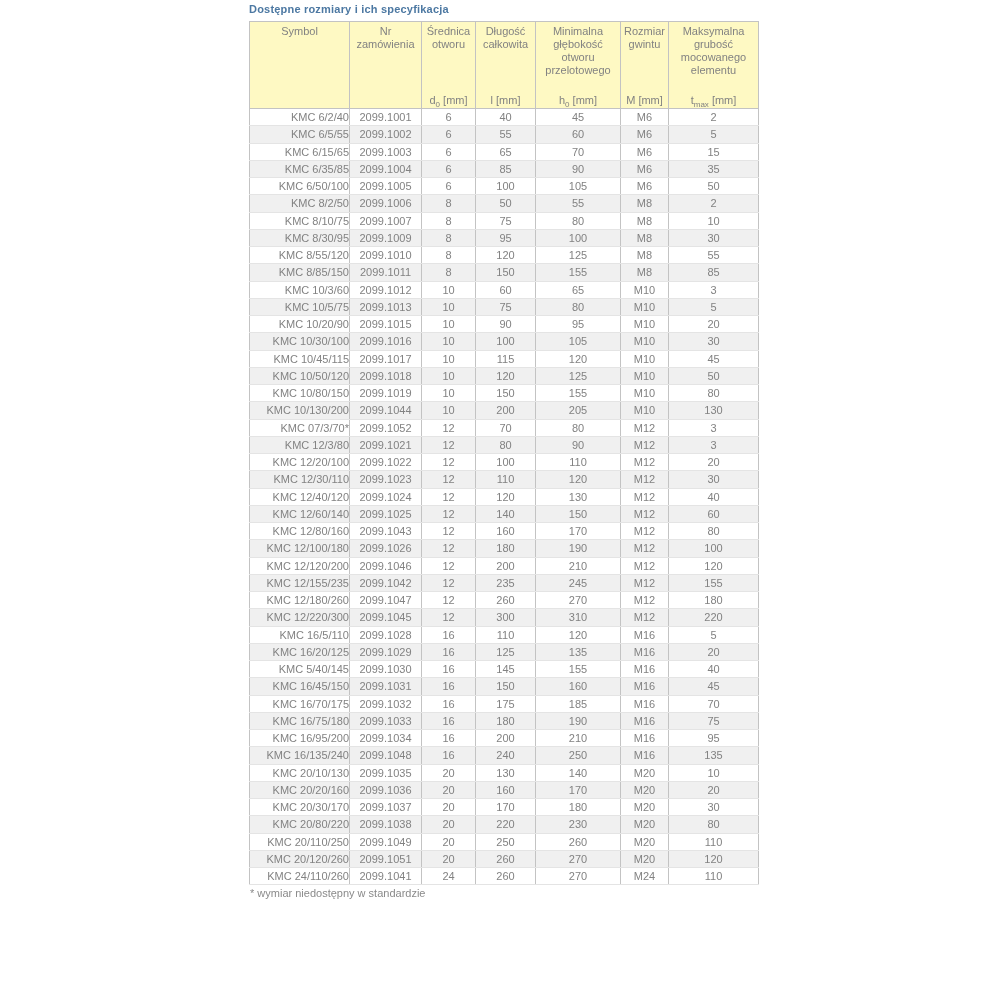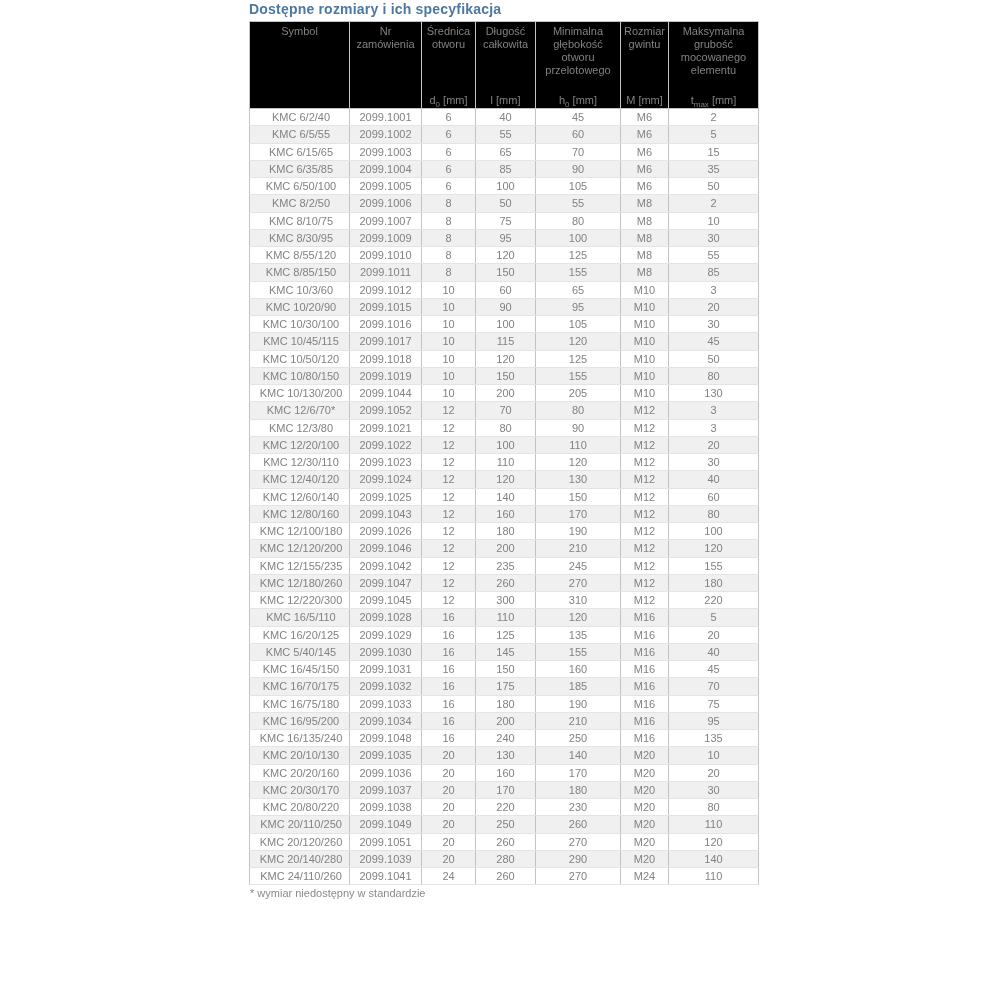--- a/index.html
+++ b/index.html
@@ -11,21 +11,21 @@
     overflow: hidden;
     font-family: "Liberation Sans", sans-serif;
   }
   .page {
     position: absolute;
     left: 249px;
     top: 0;
     width: 520px;
   }
   .title {
-    font-size: 14px;
+    font-size: 11px;
     font-weight: bold;
     color: #4c78a2;
     margin: 1px 0 4px 0;
     line-height: 16px;
     letter-spacing: 0.2px;
   }
   table.spec-table {
     border-collapse: collapse;
     table-layout: fixed;
     width: 509px;
@@ -34,21 +34,21 @@
   col.c-symbol   { width: 100px; }
   col.c-order    { width: 72px; }
   col.c-diam     { width: 54px; }
   col.c-length   { width: 60px; }
   col.c-depth    { width: 85px; }
   col.c-thread   { width: 48px; }
   col.c-maxthk   { width: 90px; }
   th {
     border-left: 1px solid #c3c3c3;
     border-bottom: 1px solid #c3c3c3;
-    background: #000000;
+    background: #fef9c3;
     font-weight: normal;
     font-size: 11px;
     color: #828282;
     vertical-align: top;
     padding: 0;
   }
   .th-inner {
     display: flex;
     flex-direction: column;
     justify-content: space-between;
@@ -67,21 +67,21 @@
     height: 16.25px;
     font-size: 11px;
     color: #828282;
     text-align: center;
     padding: 0;
     line-height: 16px;
     overflow: hidden;
     white-space: nowrap;
   }
   td.col-symbol {
-    text-align: center;
+    text-align: right;
     padding-left: 3px;
   }
   tbody tr:nth-child(even) { background: #f0f0f0; }
   tbody tr:nth-child(odd)  { background: #ffffff; }
   .footnote {
     margin-top: 2px;
     padding-left: 1px;
     font-size: 11px;
     line-height: 13px;
     color: #8a8a8a;
@@ -244,20 +244,29 @@
         <tr>
           <td class="col-symbol">KMC 10/3/60</td>
           <td>2099.1012</td>
           <td>10</td>
           <td>60</td>
           <td>65</td>
           <td>M10</td>
           <td>3</td>
         </tr>
         <tr>
+          <td class="col-symbol">KMC 10/5/75</td>
+          <td>2099.1013</td>
+          <td>10</td>
+          <td>75</td>
+          <td>80</td>
+          <td>M10</td>
+          <td>5</td>
+        </tr>
+        <tr>
           <td class="col-symbol">KMC 10/20/90</td>
           <td>2099.1015</td>
           <td>10</td>
           <td>90</td>
           <td>95</td>
           <td>M10</td>
           <td>20</td>
         </tr>
         <tr>
           <td class="col-symbol">KMC 10/30/100</td>
@@ -298,21 +307,21 @@
         <tr>
           <td class="col-symbol">KMC 10/130/200</td>
           <td>2099.1044</td>
           <td>10</td>
           <td>200</td>
           <td>205</td>
           <td>M10</td>
           <td>130</td>
         </tr>
         <tr>
-          <td class="col-symbol">KMC 12/6/70*</td>
+          <td class="col-symbol">KMC 07/3/70*</td>
           <td>2099.1052</td>
           <td>12</td>
           <td>70</td>
           <td>80</td>
           <td>M12</td>
           <td>3</td>
         </tr>
         <tr>
           <td class="col-symbol">KMC 12/3/80</td>
           <td>2099.1021</td>
@@ -530,29 +539,20 @@
           <td>110</td>
         </tr>
         <tr>
           <td class="col-symbol">KMC 20/120/260</td>
           <td>2099.1051</td>
           <td>20</td>
           <td>260</td>
           <td>270</td>
           <td>M20</td>
           <td>120</td>
-        </tr>
-        <tr>
-          <td class="col-symbol">KMC 20/140/280</td>
-          <td>2099.1039</td>
-          <td>20</td>
-          <td>280</td>
-          <td>290</td>
-          <td>M20</td>
-          <td>140</td>
         </tr>
         <tr>
           <td class="col-symbol">KMC 24/110/260</td>
           <td>2099.1041</td>
           <td>24</td>
           <td>260</td>
           <td>270</td>
           <td>M24</td>
           <td>110</td>
         </tr>

